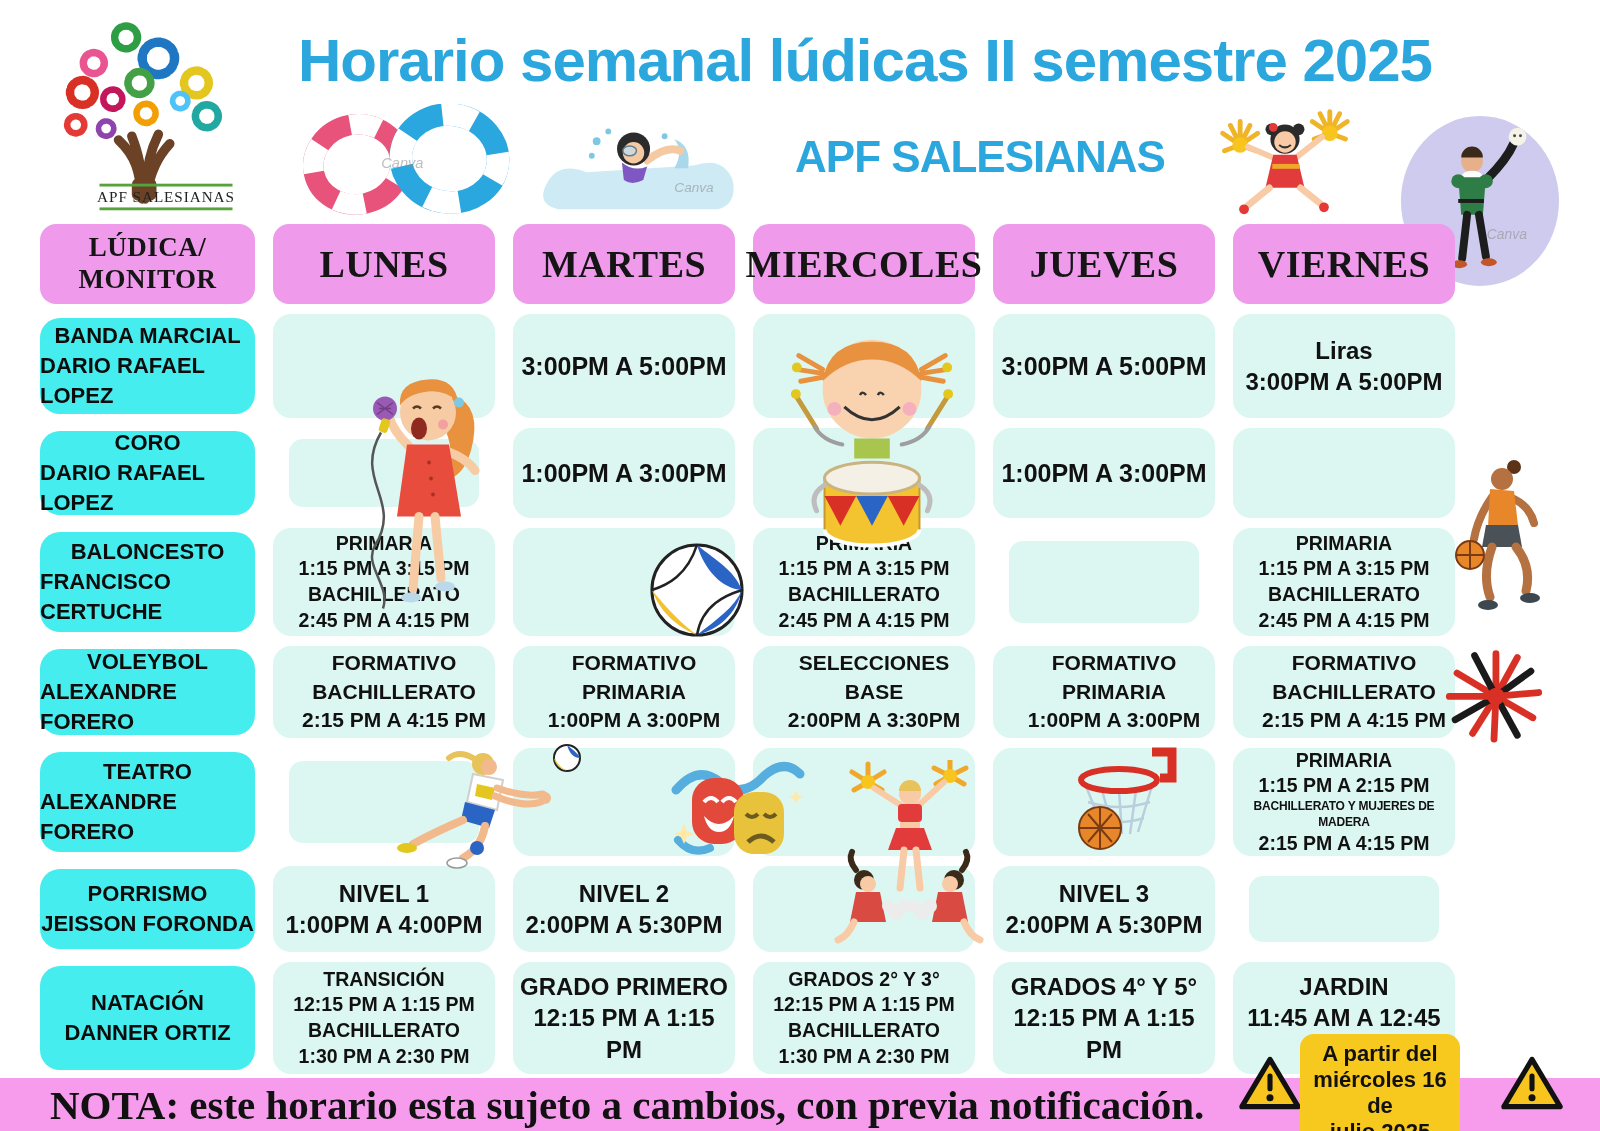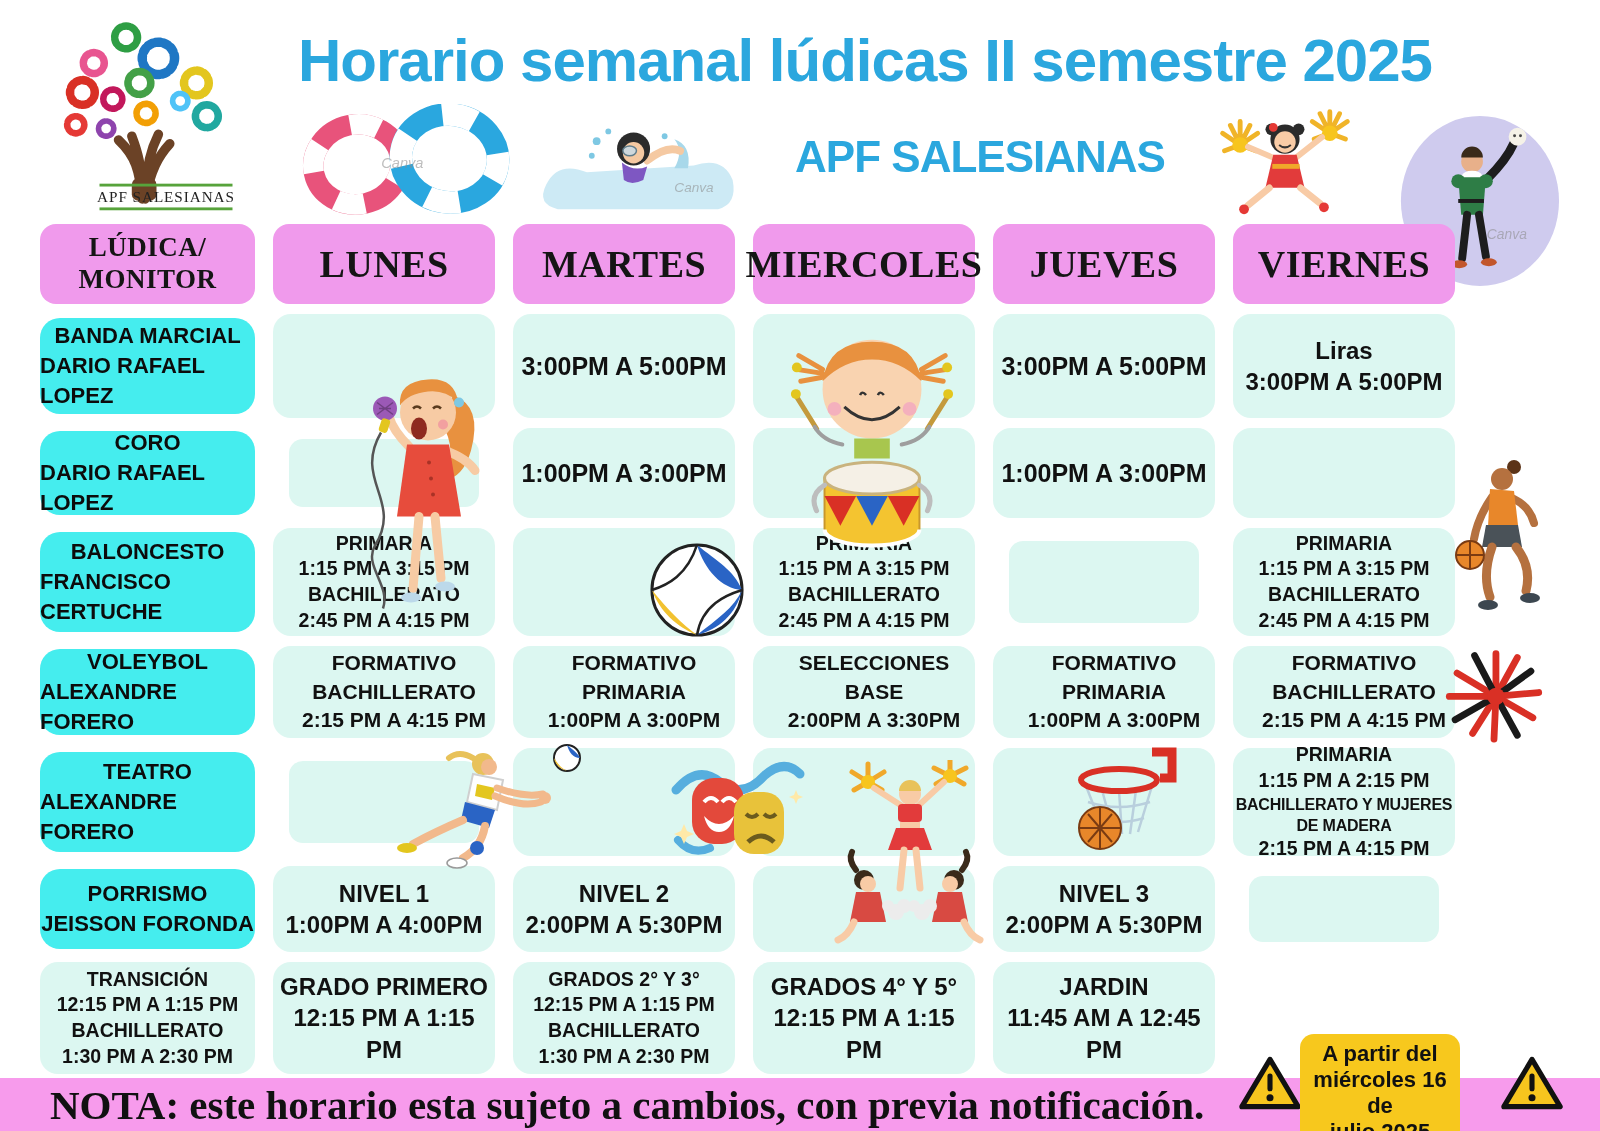--- a/index.html
+++ b/index.html
@@ -51,21 +51,21 @@
   .cell {
     background: var(--cell-mint); border-radius: 18px;
     display: flex; flex-direction: column; align-items: center; justify-content: center;
     text-align: center; font-weight: 700; color: #111;
   }
   .cell.sm { width: 86%; height: 76%; margin: auto; border-radius: 14px; }
   .cell.l1 { font-size: 25px; }
   .cell.l2 { font-size: 24px; line-height: 1.3; }
   .cell.l3 { font-size: 21px; line-height: 1.35; padding-left: 20px; }
   .cell.l4 { font-size: 19.5px; line-height: 1.32; }
-  .cell .squeeze { font-size: 16px; letter-spacing: -0.2px; }
+  .cell .squeeze { font-size: 12px; letter-spacing: -0.2px; }
   .note-bar {
     position: absolute; left: 0; right: 0; top: 1078px; height: 53px;
     background: var(--note-bar-pink); z-index: 2;
     display: flex; align-items: center; padding-left: 50px;
     font-family: "Liberation Serif", serif; font-size: 41px; font-weight: 700; color: #111;
   }
   .alert {
     position: absolute; left: 1300px; top: 1034px; width: 160px; z-index: 6;
     background: var(--alert-yellow); border-radius: 14px; padding: 7px 4px;
     text-align: center; font-weight: 700; font-size: 22px; line-height: 1.18; color: #111;
@@ -215,20 +215,24 @@
     <div class="cell l2">
       <span class="ln">NIVEL 2</span>
       <span class="ln">2:00PM A 5:30PM</span>
     </div>
     <div class="cell"></div>
     <div class="cell l2">
       <span class="ln">NIVEL 3</span>
       <span class="ln">2:00PM A 5:30PM</span>
     </div>
     <div class="cell sm"></div>
+    <div class="lbl">
+      <div>NATACIÓN</div>
+      <div>DANNER ORTIZ</div>
+    </div>
     <div class="cell l4">
       <span class="ln">TRANSICIÓN</span>
       <span class="ln">12:15 PM A 1:15 PM</span>
       <span class="ln">BACHILLERATO</span>
       <span class="ln">1:30 PM A 2:30 PM</span>
     </div>
     <div class="cell l2">
       <span class="ln">GRADO PRIMERO</span>
       <span class="ln">12:15 PM A 1:15 PM</span>
     </div>

